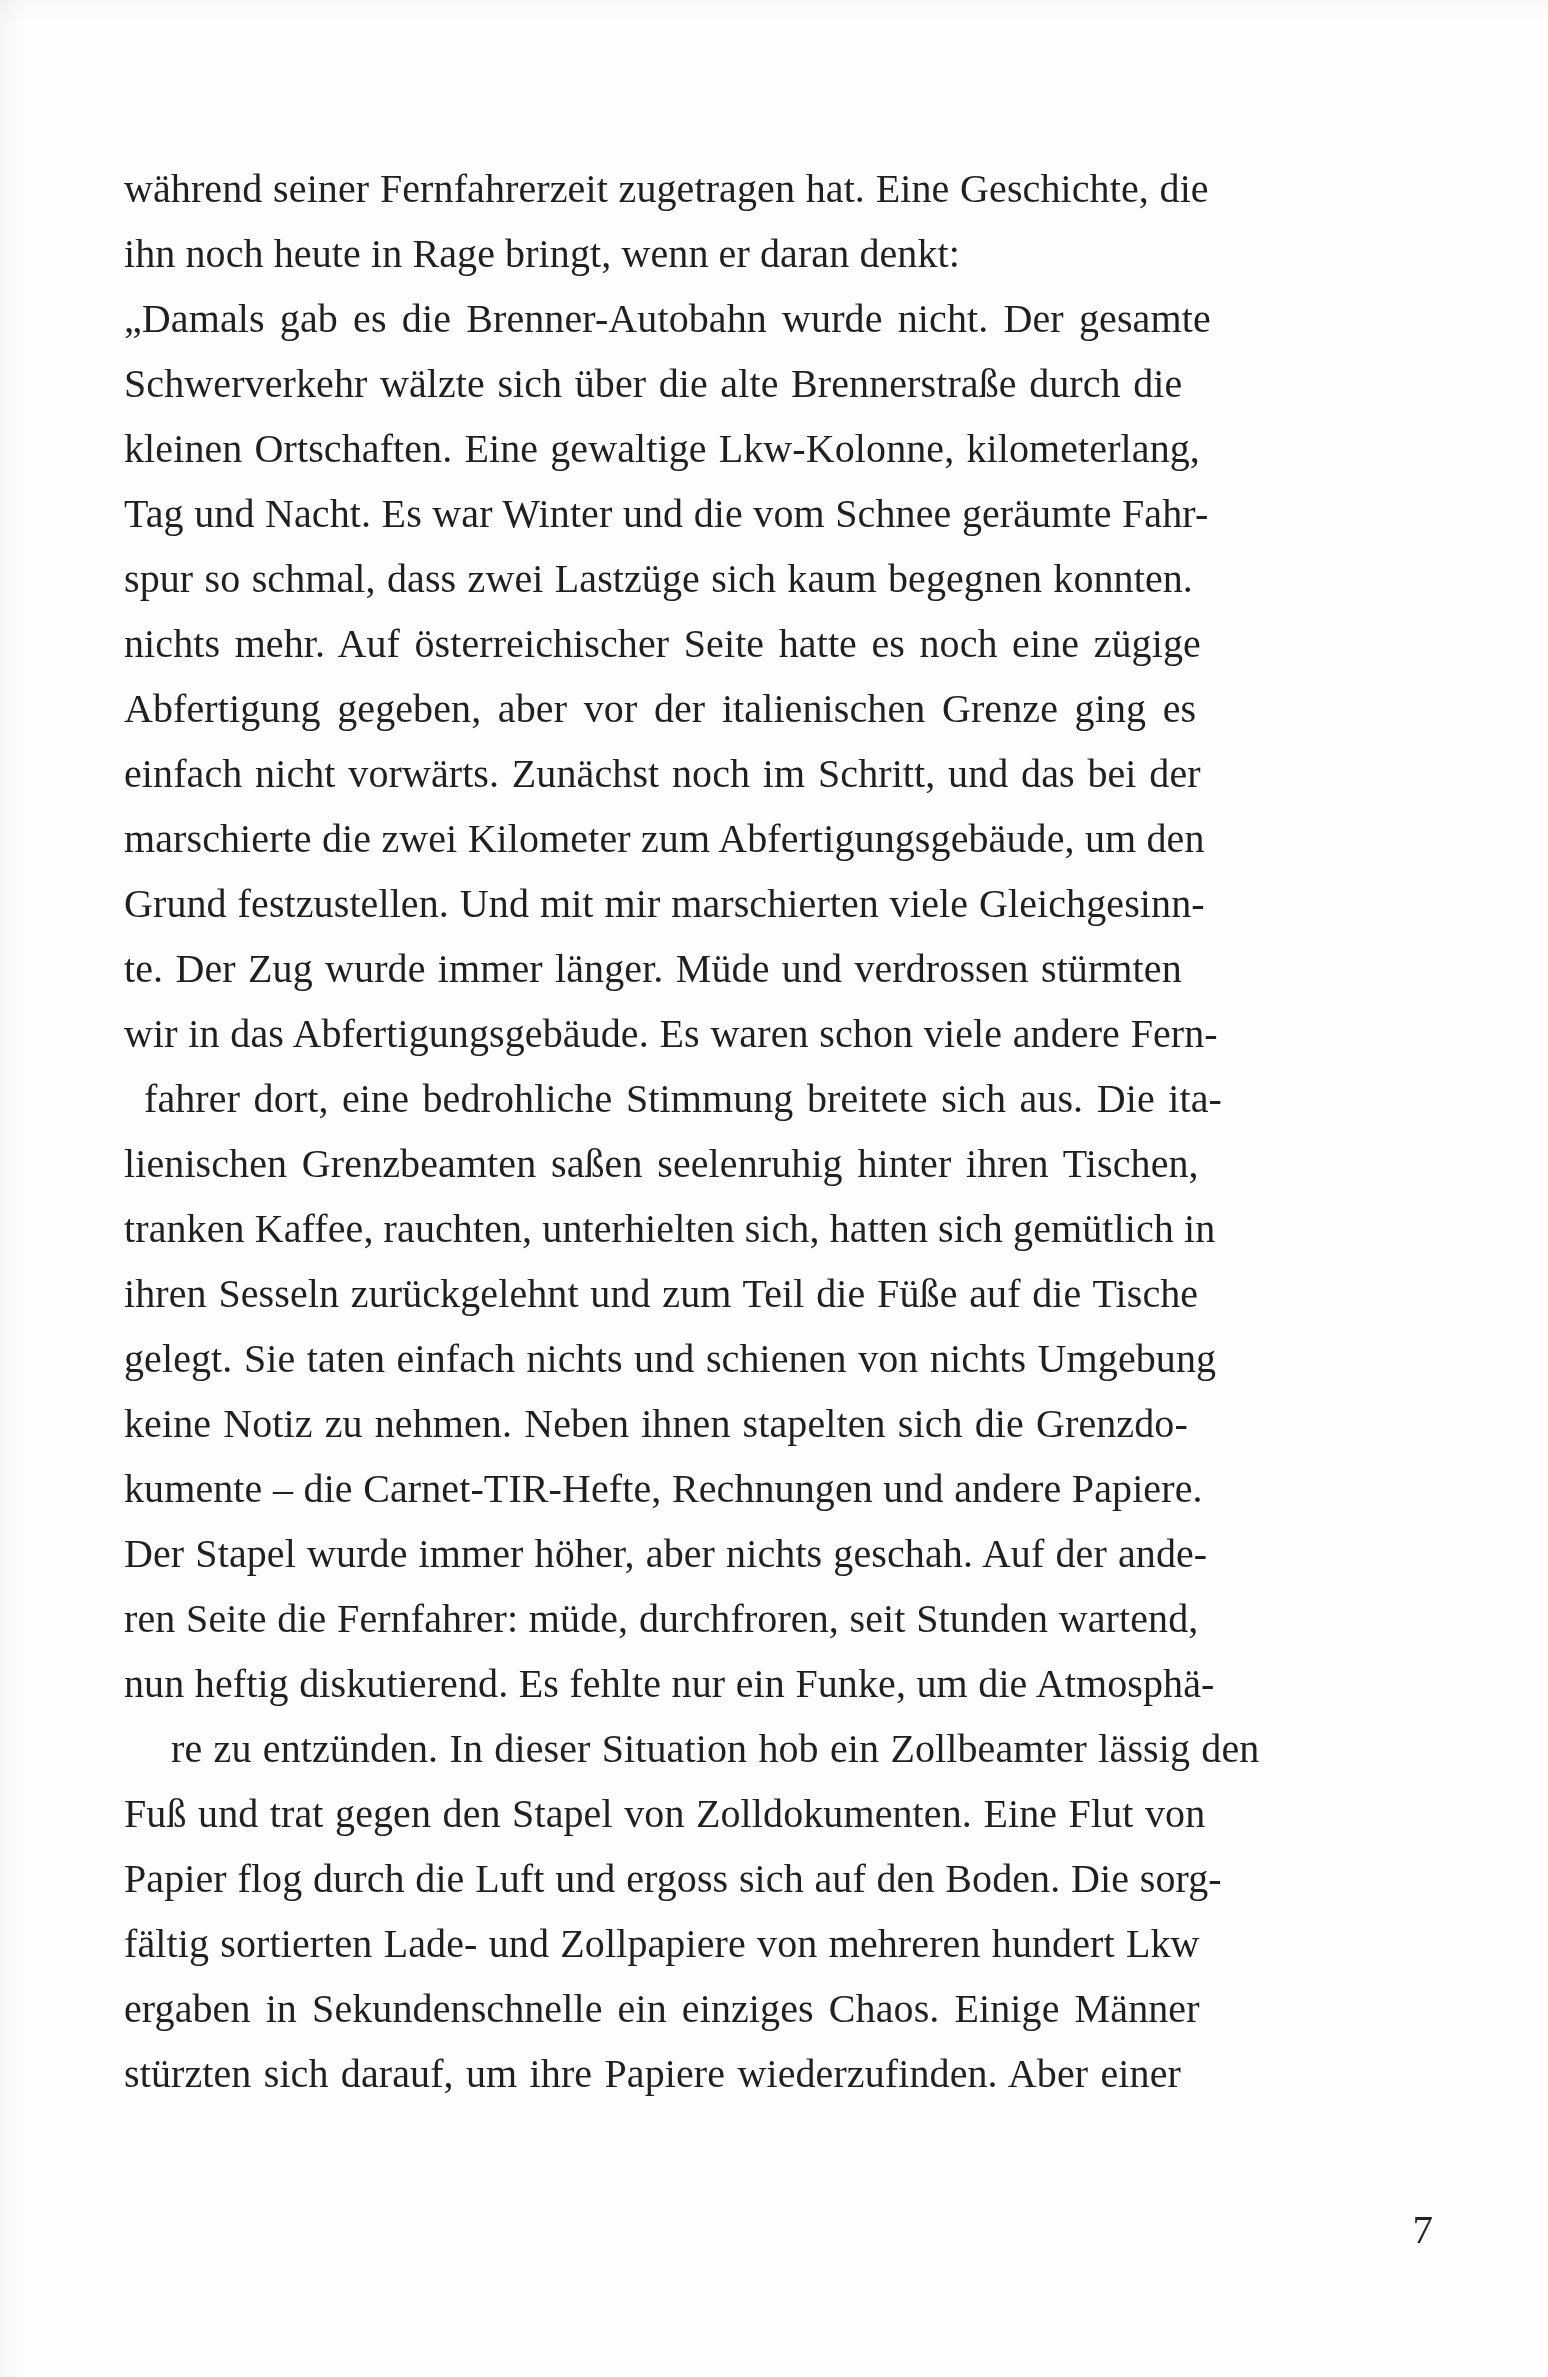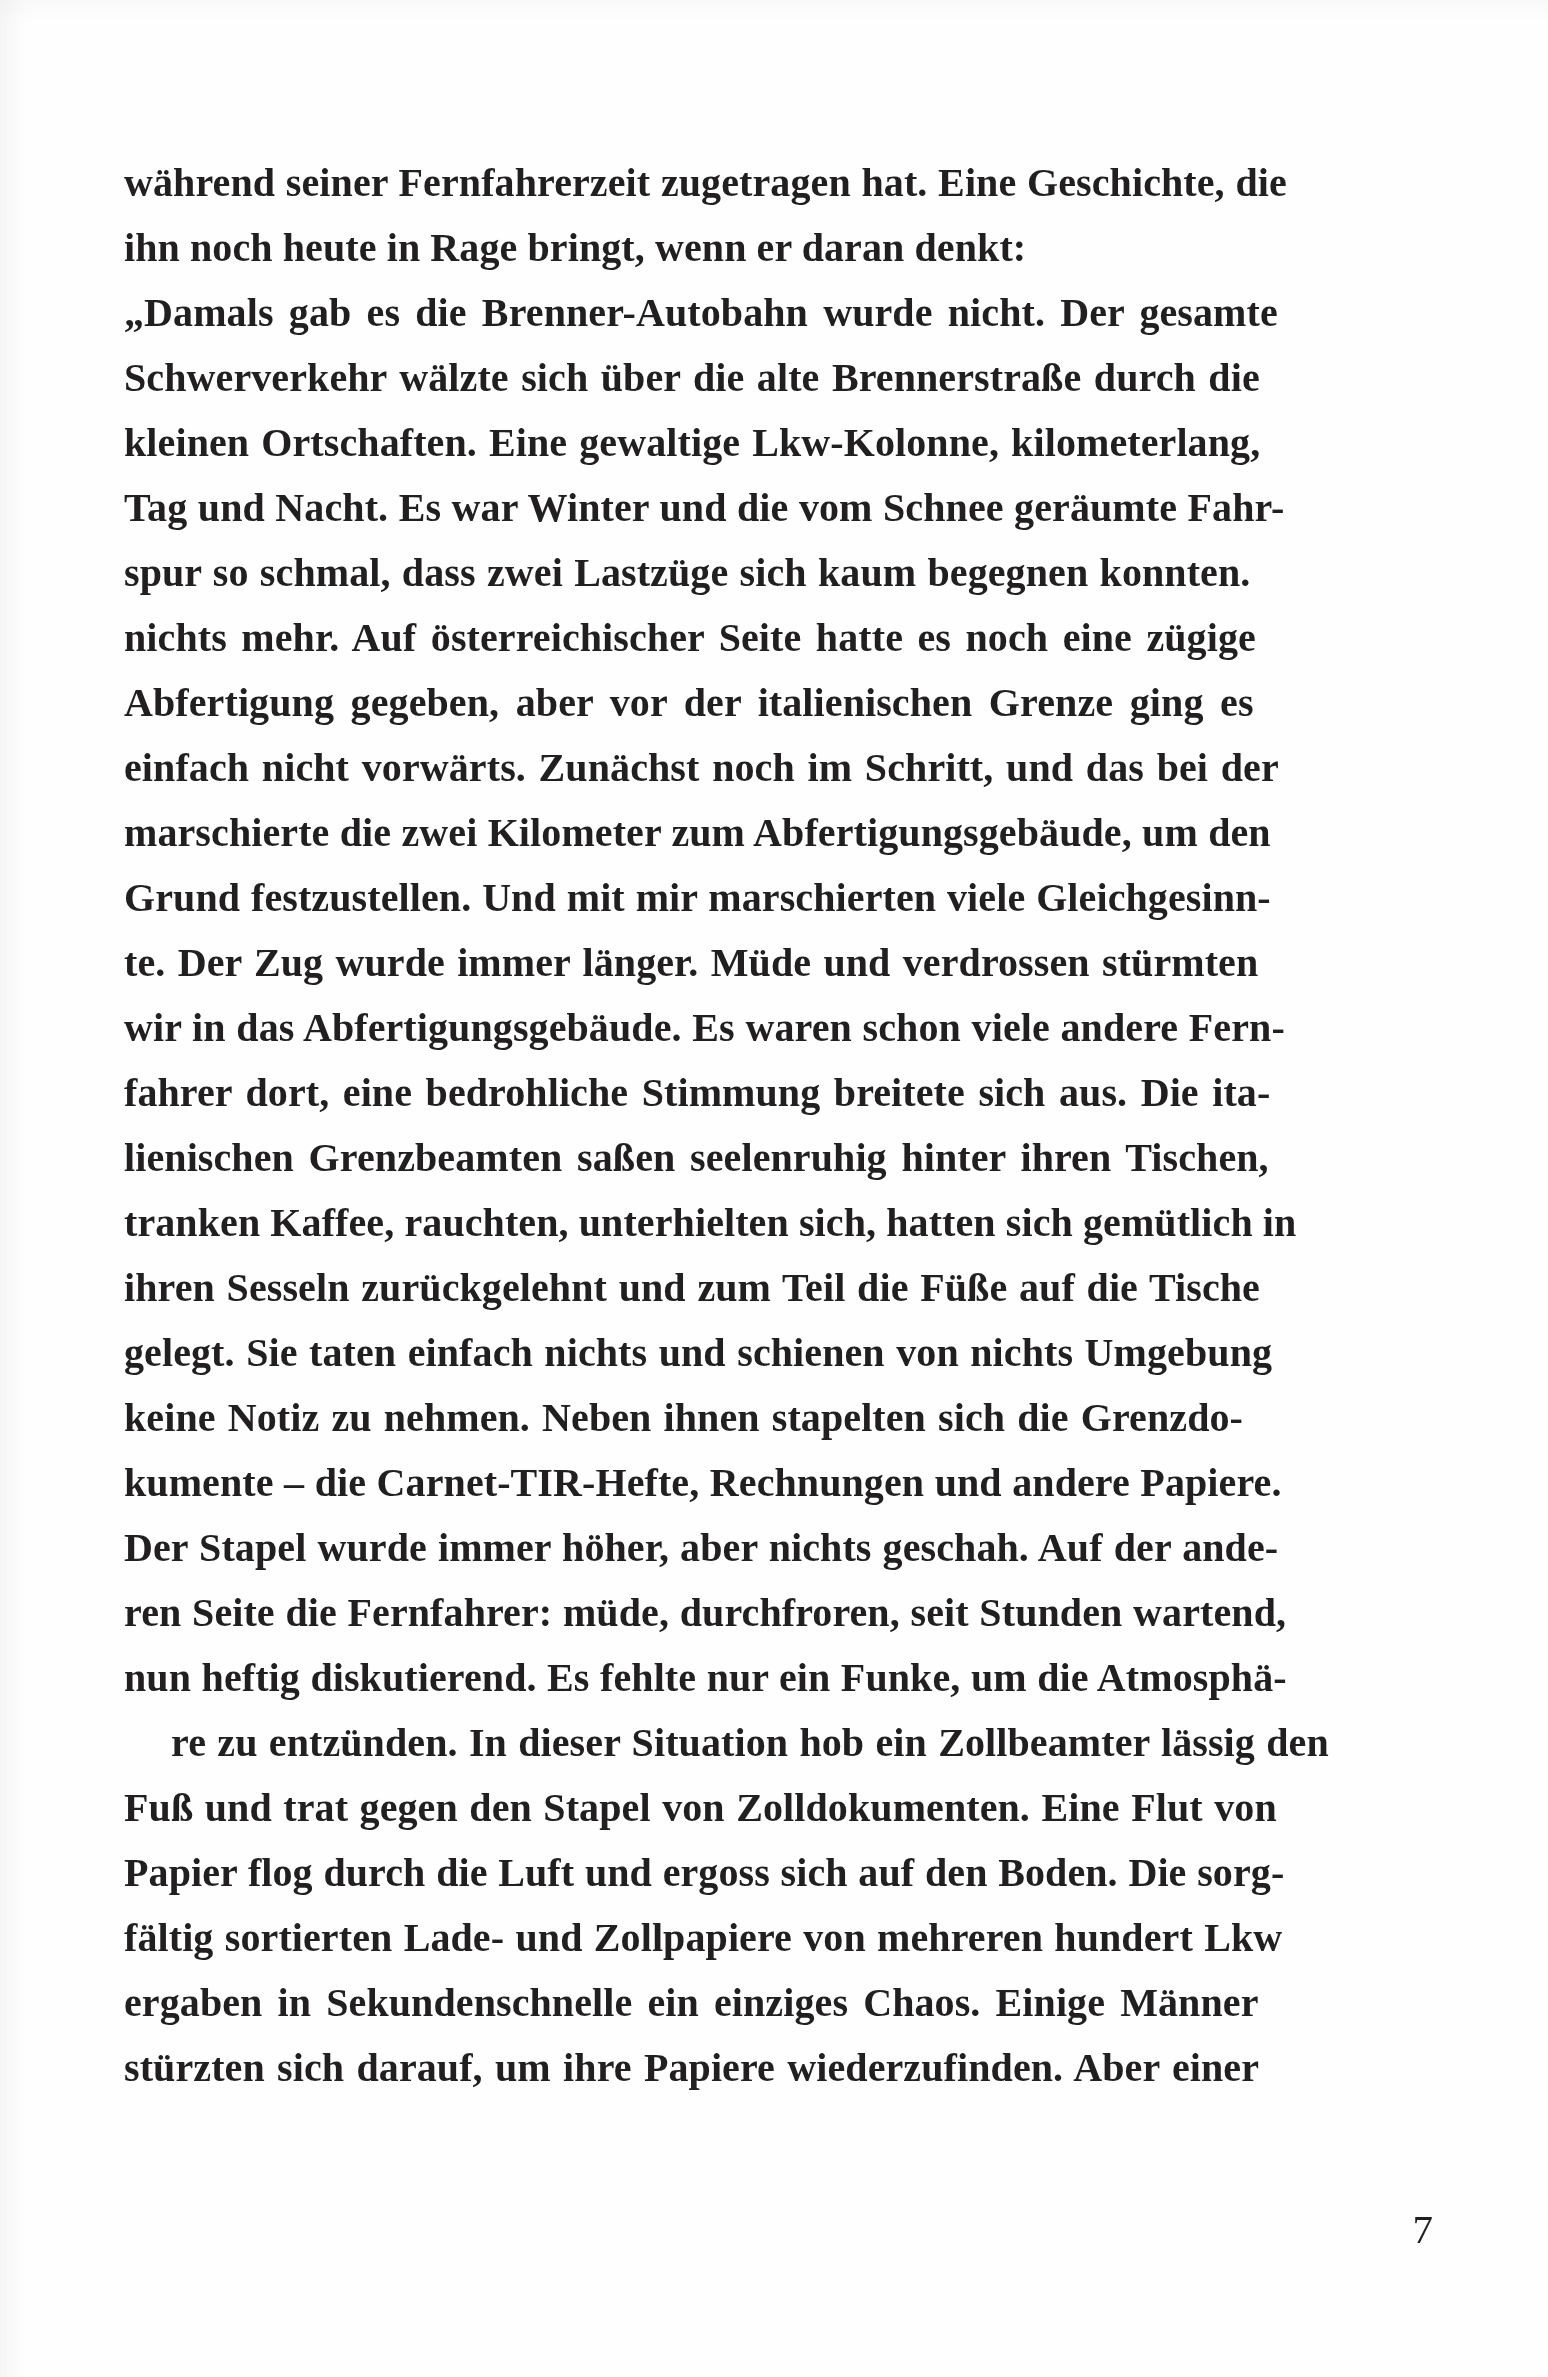--- a/index.html
+++ b/index.html
@@ -29,23 +29,22 @@
     inset: 0;
     background:
       linear-gradient(to right, rgba(0,0,0,0.035) 0px, rgba(0,0,0,0.0) 26px),
       linear-gradient(to bottom, rgba(0,0,0,0.02) 0px, rgba(0,0,0,0.0) 22px);
     pointer-events: none;
   }
 
   .text-block {
     position: absolute;
     left: 124px;
-    top: 150px;
+    top: 156px;
     width: 1302px;
-    font-weight: bold;
   }
 
   .body-line {
     display: block;
     font-size: 40px;
     line-height: 65px;
     letter-spacing: 0.1px;
     color: #211f1f;
     white-space: pre;
     text-align: left;
@@ -73,21 +72,21 @@
     <span class="body-line" style="word-spacing: 2px;">kleinen Ortschaften. Eine gewaltige Lkw-Kolonne, kilometerlang,</span>
     <span class="body-line" style="word-spacing: 0.4px;">Tag und Nacht. Es war Winter und die vom Schnee geräumte Fahr-</span>
     <span class="body-line" style="word-spacing: 1.2px;">spur so schmal, dass zwei Lastzüge sich kaum begegnen konnten.</span>
     <span class="body-line" style="word-spacing: 4.4px;">nichts mehr. Auf österreichischer Seite hatte es noch eine zügige</span>
     <span class="body-line" style="word-spacing: 6.5px;">Abfertigung gegeben, aber vor der italienischen Grenze ging es</span>
     <span class="body-line" style="word-spacing: 2.6px;">einfach nicht vorwärts. Zunächst noch im Schritt, und das bei der</span>
     <span class="body-line" style="word-spacing: 0.2px;">marschierte die zwei Kilometer zum Abfertigungsgebäude, um den</span>
     <span class="body-line" style="word-spacing: 0.8px;">Grund festzustellen. Und mit mir marschierten viele Gleichgesinn-</span>
     <span class="body-line" style="word-spacing: 2.2px;">te. Der Zug wurde immer länger. Müde und verdrossen stürmten</span>
     <span class="body-line" style="word-spacing: 0.6px;">wir in das Abfertigungsgebäude. Es waren schon viele andere Fern-</span>
-    <span class="body-line" style="word-spacing: 3.4px;">fahrer dort, eine bedrohliche Stimmung breitete sich aus. Die ita-</span>
+    <span class="body-line" style="word-spacing: 3.4px; margin-left: 20px;">fahrer dort, eine bedrohliche Stimmung breitete sich aus. Die ita-</span>
     <span class="body-line" style="word-spacing: 4.6px;">lienischen Grenzbeamten saßen seelenruhig hinter ihren Tischen,</span>
     <span class="body-line">tranken Kaffee, rauchten, unterhielten sich, hatten sich gemütlich in</span>
     <span class="body-line" style="word-spacing: 1.6px;">ihren Sesseln zurückgelehnt und zum Teil die Füße auf die Tische</span>
     <span class="body-line" style="word-spacing: 1.4px;">gelegt. Sie taten einfach nichts und schienen von nichts Umgebung</span>
     <span class="body-line" style="word-spacing: 2px;">keine Notiz zu nehmen. Neben ihnen stapelten sich die Grenzdo-</span>
     <span class="body-line" style="word-spacing: 0.4px;">kumente – die Carnet-TIR-Hefte, Rechnungen und andere Papiere.</span>
     <span class="body-line" style="word-spacing: 1px;">Der Stapel wurde immer höher, aber nichts geschah. Auf der ande-</span>
     <span class="body-line" style="word-spacing: 0.6px;">ren Seite die Fernfahrer: müde, durchfroren, seit Stunden wartend,</span>
     <span class="body-line" style="word-spacing: 0.4px;">nun heftig diskutierend. Es fehlte nur ein Funke, um die Atmosphä-</span>
     <span class="body-line" style="word-spacing: 1.2px; margin-left: 47px;">re zu entzünden. In dieser Situation hob ein Zollbeamter lässig den</span>

